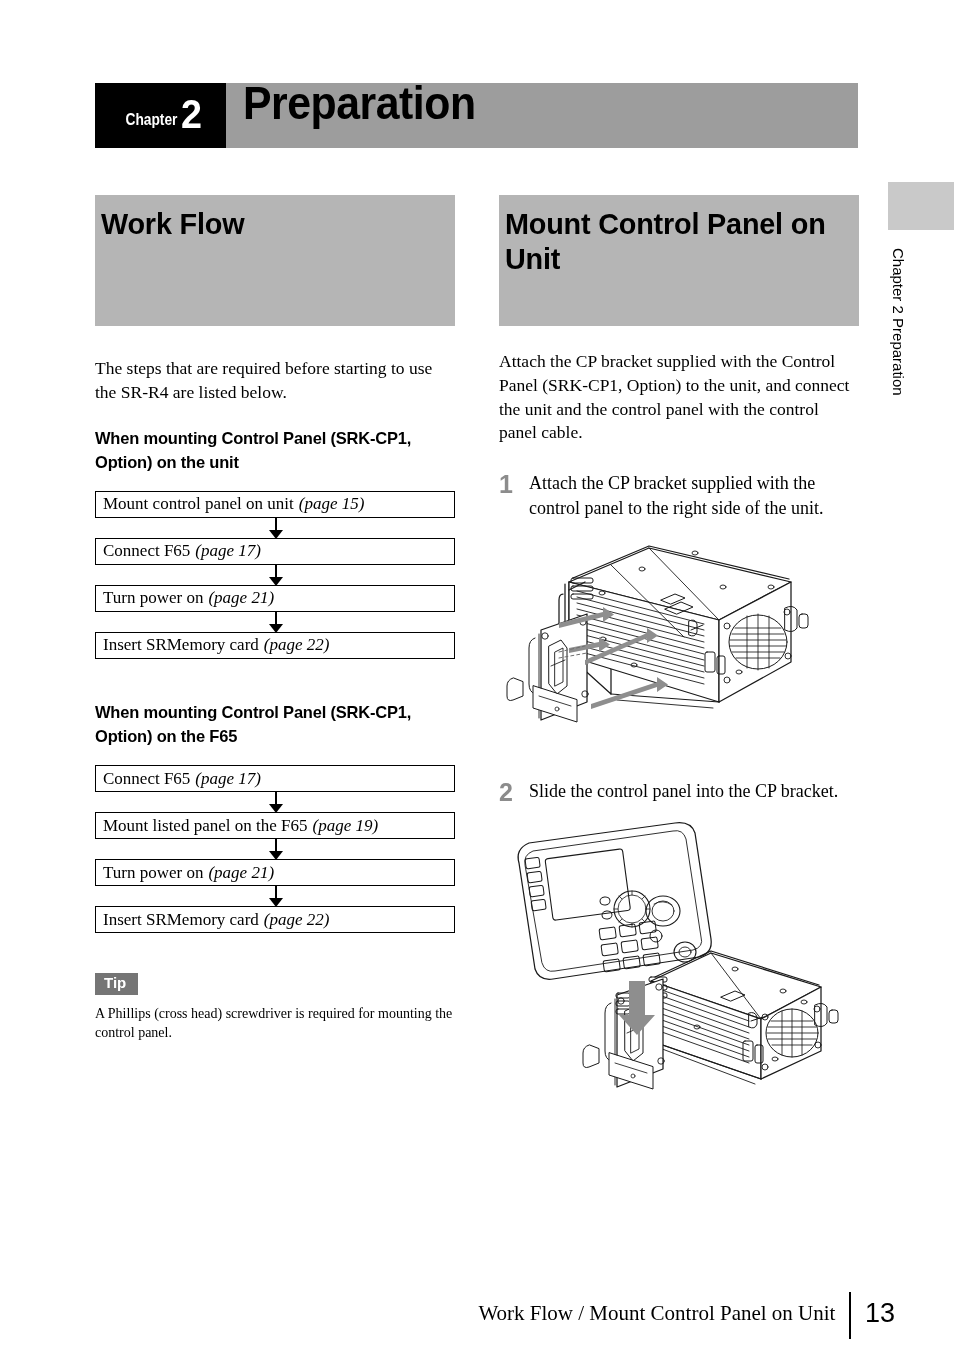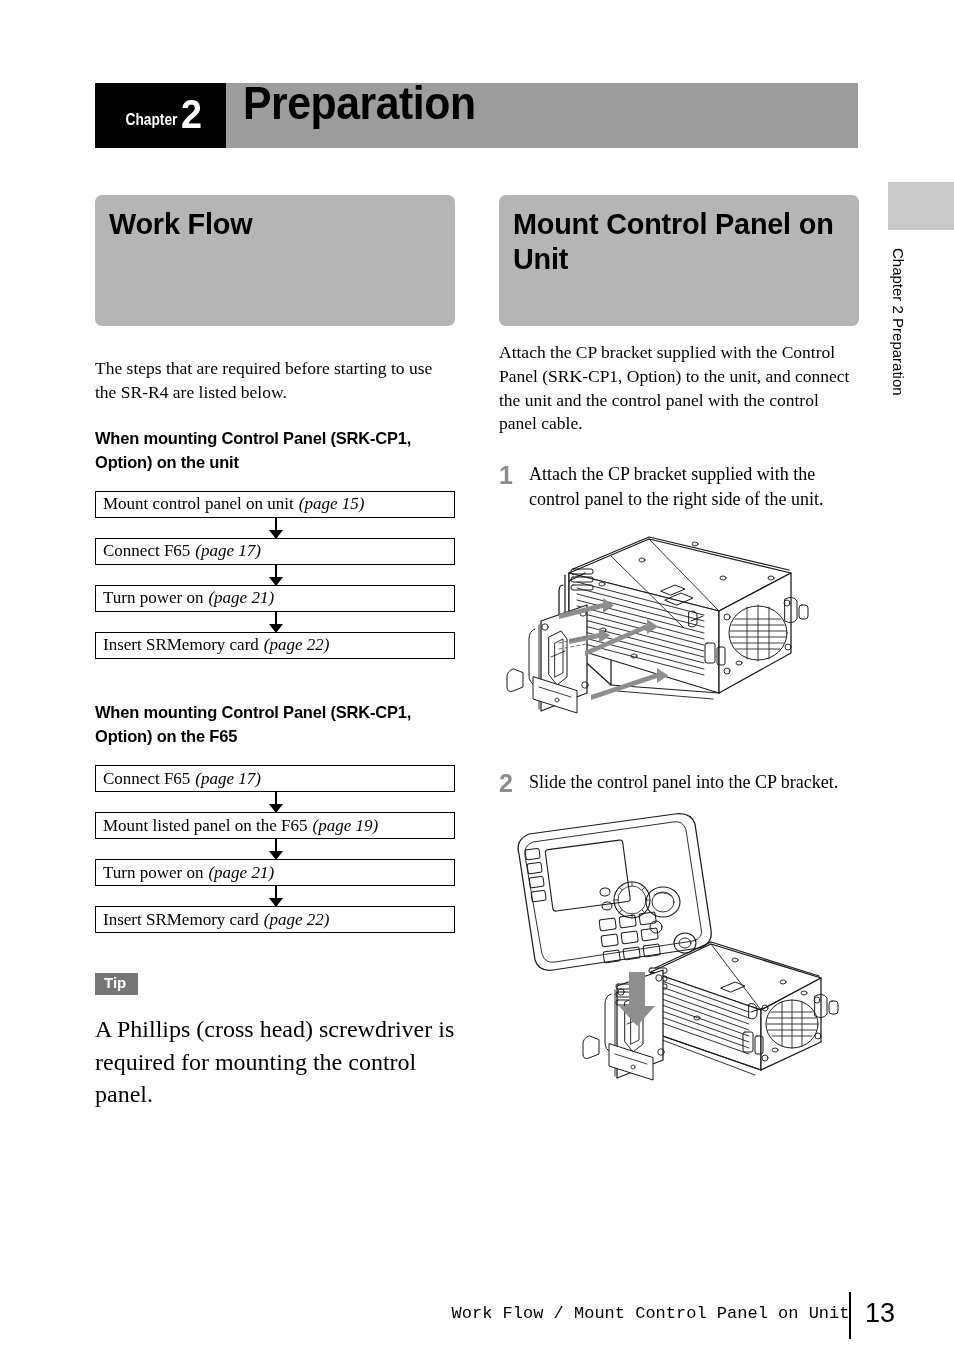--- a/index.html
+++ b/index.html
@@ -117,22 +117,21 @@
     top: 195px;
     width: 360px;
   }
 
   
   .section-banner {
     background: #b5b5b5;
     width: 360px;
     height: 131px;
     box-sizing: border-box;
-    padding: 11px 12px 0 14px;
-    border-radius: 7px;
+    padding: 11px 12px 0 6px;
   }
   .section-banner h1 {
     margin: 0;
     font-family: "Liberation Sans", sans-serif;
     font-weight: bold;
     font-size: 30px;
     line-height: 1.17;
     color: #000000;
     letter-spacing: -0.2px;
     transform: scaleX(0.96);
@@ -141,21 +140,21 @@
 
   
   .body-p {
     font-family: "Liberation Serif", serif;
     font-size: 17.5px;
     line-height: 1.36;
     margin: 0;
     color: #000000;
   }
   .intro-left { margin-top: 31px; }
-  .intro-right { margin-top: 15px; }
+  .intro-right { margin-top: 24px; }
 
   
   .subhead {
     font-family: "Liberation Sans", sans-serif;
     font-weight: bold;
     font-size: 17px;
     line-height: 1.42;
     margin: 22px 0 0 0;
     letter-spacing: -0.2px;
     transform: scaleX(0.97);
@@ -213,23 +212,23 @@
     display: inline-block;
     background: #757575;
     color: #ffffff;
     font-family: "Liberation Sans", sans-serif;
     font-weight: bold;
     font-size: 15px;
     padding: 2px 12px 3px 9px;
     line-height: 1.12;
   }
   .tip-text {
-    margin-top: 18px;
+    margin-top: 9px;
     font-family: "Liberation Serif", serif;
-    font-size: 24px;
+    font-size: 14px;
     line-height: 1.36;
   }
 
   
   .step {
     display: flex;
     margin-top: 26px;
   }
   .step-num {
     font-family: "Liberation Sans", sans-serif;
@@ -260,23 +259,24 @@
     left: 0;
     top: 1288px;
     width: 954px;
     display: flex;
     justify-content: flex-end;
     align-items: center;
     padding-right: 59px;
     box-sizing: border-box;
   }
   .footer-title {
-    font-family: Liberation Mono, monospace;
-    font-size: 17px;
+    font-family: Liberation Serif, serif;
+    font-size: 21px;
     color: #000000;
+    margin-right: 14px;
   }
   .footer-rule {
     width: 1.5px;
     height: 47px;
     background: #000000;
     margin-right: 14px;
     margin-top: 4px;
   }
   .footer-page {
     font-family: "Liberation Sans", sans-serif;

